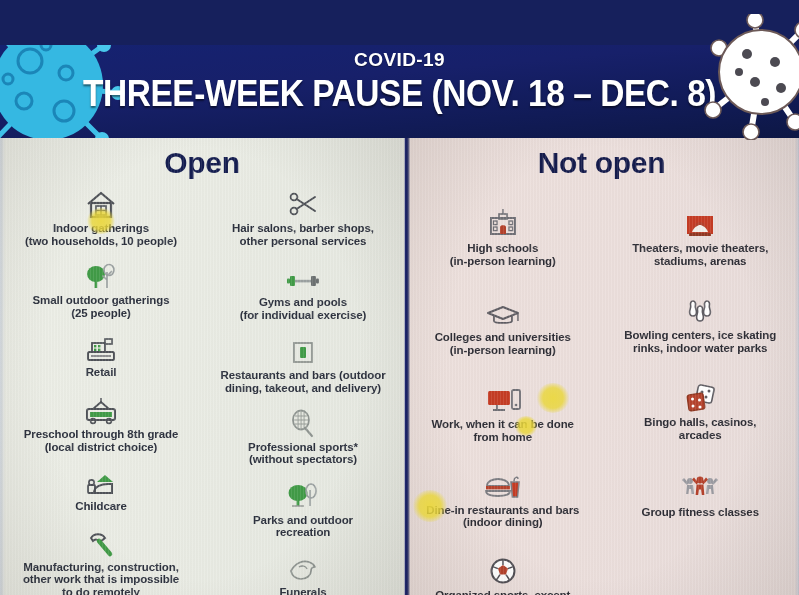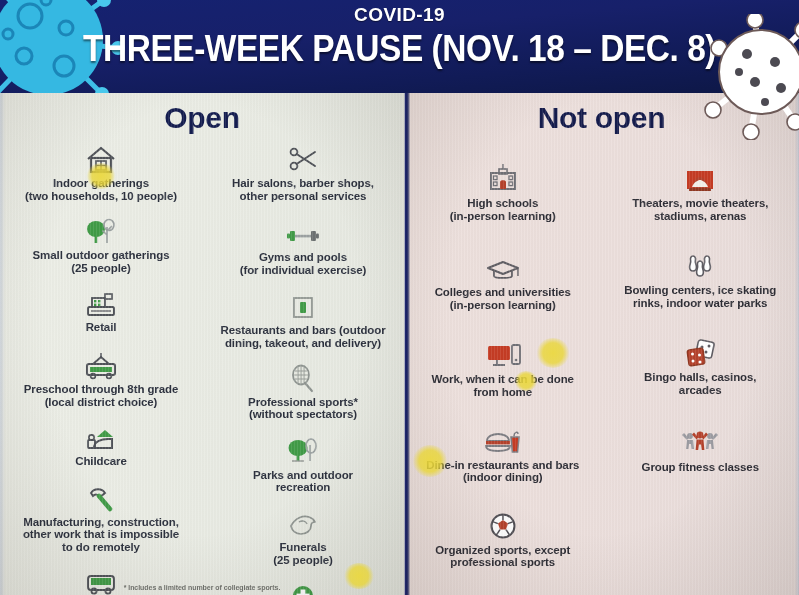--- a/index.html
+++ b/index.html
@@ -3,21 +3,21 @@
 <meta charset="utf-8">
 <style>
   html,body{margin:0;padding:0;background:#101a3a;}
   body{width:799px;height:595px;overflow:hidden;font-family:"Liberation Sans",sans-serif;}
 
   #poster{position:relative;width:799px;height:595px;background:#16205c;overflow:hidden;}
 
   
   #header{position:relative;width:799px;height:93px;
     background:linear-gradient(175deg,#152271 0%,#17206a 38%,#111b57 72%,#0d1745 100%);
-    overflow:hidden;}
+    overflow:hidden;margin-top:45px;}
   #header .hdr-inner{position:absolute;left:0;right:0;top:4px;text-align:center;}
   .hdr-sub{font-size:19px;font-weight:bold;color:#ffffff;letter-spacing:.4px;
     font-family:"Liberation Sans",sans-serif;text-shadow:0 1px 1px rgba(0,0,0,.45);}
   .hdr-main{margin-top:2px;font-size:36px;font-weight:bold;color:#ffffff;
     letter-spacing:-.5px;font-family:"Liberation Sans Narrow","Liberation Sans",sans-serif;
     transform:scaleX(.93);transform-origin:center;white-space:nowrap;
     text-shadow:0 2px 2px rgba(0,0,0,.5);}
 
   
   .virus{position:absolute;}

